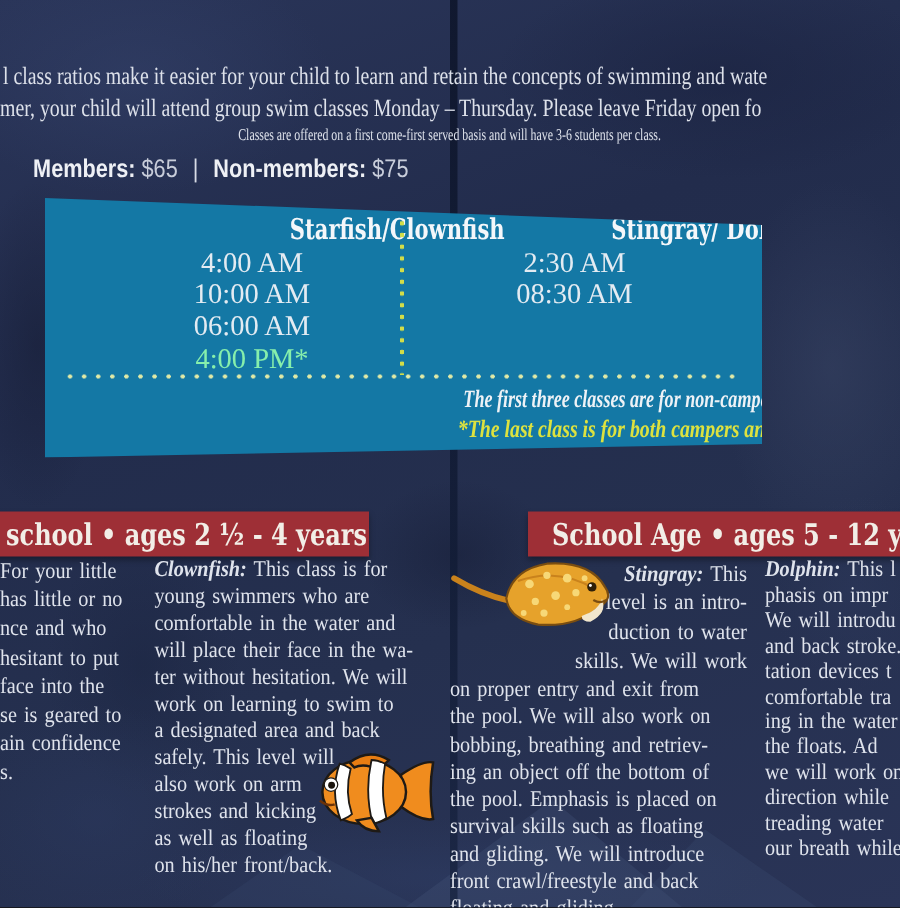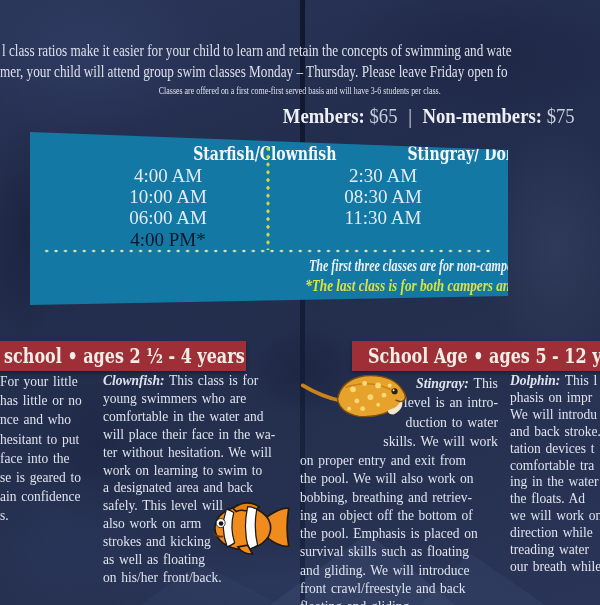--- a/index.html
+++ b/index.html
@@ -13,36 +13,36 @@
   .layer{position:absolute;z-index:3;}
   .cx{display:inline-block;transform:scaleX(var(--sx,0.8));transform-origin:center;white-space:nowrap;}
   .clx{display:inline-block;transform:scaleX(var(--sx,0.8));transform-origin:left center;white-space:nowrap;}
 
   .title{left:0;top:9px;width:600px;text-align:center;
     font-family:"DejaVu Serif",serif;font-weight:bold;font-size:28px;color:#f2d93b;
     text-shadow:1px 2px 2px rgba(0,0,0,.45);}
   .intro{font-size:16.5px;color:#dde1ea;white-space:nowrap;}
   .i1{left:2px;top:41px;} .i2{left:0px;top:62px;}
   .i3{left:0;top:84px;width:600px;text-align:center;font-size:11px;}
-  .pricing{left:0;top:103px;width:600px;text-align:right;font-size:22px;color:#eef0f5;
-    font-family:Liberation Serif, serif;}
+  .pricing{left:0;top:103px;width:600px;text-align:left;font-size:17px;color:#eef0f5;
+    font-family:Liberation Sans, sans-serif;}
   .pricing .lbl{font-weight:bold;}
   .pricing .price{font-weight:normal;color:#c8cdda;}
   .pricing .sep{color:#d8dce6;padding:0 7px;}
 
   .panel{position:absolute;left:30px;top:130px;width:478px;height:176px;z-index:3;
     background:#1478a5;clip-path:polygon(0 2px,100% 20px,100% 166px,0 175px);}
   .panel *{position:absolute;}
   .col-header{top:12px;width:240px;text-align:center;font-family:"DejaVu Serif",serif;
     font-weight:bold;font-size:19px;color:#f4f7fa;}
   .h1{left:18px;} .h2{left:233px;}
   .times{top:35px;width:240px;text-align:center;font-size:19px;color:#e3ebf2;line-height:21.2px;}
   .t1{left:18px;} .t2{left:233px;}
   .times div{position:static;}
-  .special{color:#0f172a;}
+  .special{color:#86efac;}
   .vdots{left:236px;top:15px;width:4px;height:105px;
     background-image:radial-gradient(circle,#d2dd48 1.5px,transparent 1.7px);
     background-size:4px 7.8px;}
   .hdots{left:12px;top:119px;width:452px;height:4px;
     background-image:radial-gradient(circle,#dfe9a6 1.4px,transparent 1.6px);
     background-size:9.4px 4px;}
   .note{width:478px;left:0;text-align:center;font-size:16.5px;font-weight:bold;font-style:italic;}
   .n1{top:126px;color:#eef2f6;} .n2{top:146px;color:#dde23f;}
 
   .banner{position:absolute;top:341px;height:30px;line-height:30px;z-index:3;background:#9e2f36;
@@ -118,21 +118,20 @@
     <div class="vdots"></div>
     <div class="times t1">
       <div>4:00 AM</div>
       <div>10:00 AM</div>
       <div>06:00 AM</div>
       <div class="special">4:00 PM*</div>
     </div>
     <div class="times t2">
       <div>2:30 AM</div>
       <div>08:30 AM</div>
-      <div>11:30 AM</div>
     </div>
     <div class="hdots"></div>
     <div class="note n1">
       <span class="cx" style="--sx:0.73;">The first three classes are for non-campers.</span>
     </div>
     <div class="note n2">
       <span class="cx" style="--sx:0.80;">*The last class is for both campers and non-campers.</span>
     </div>
   </div>
 

